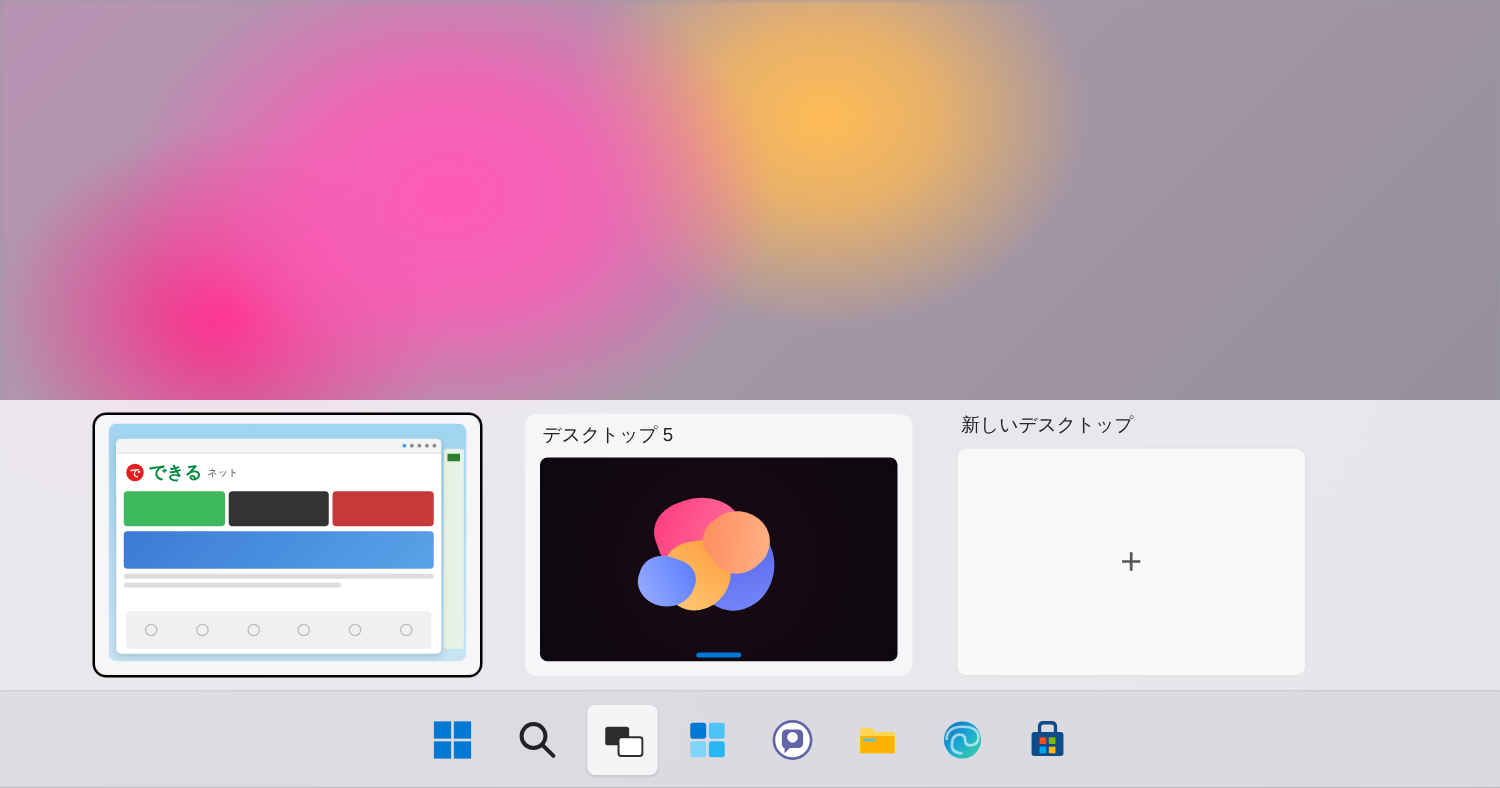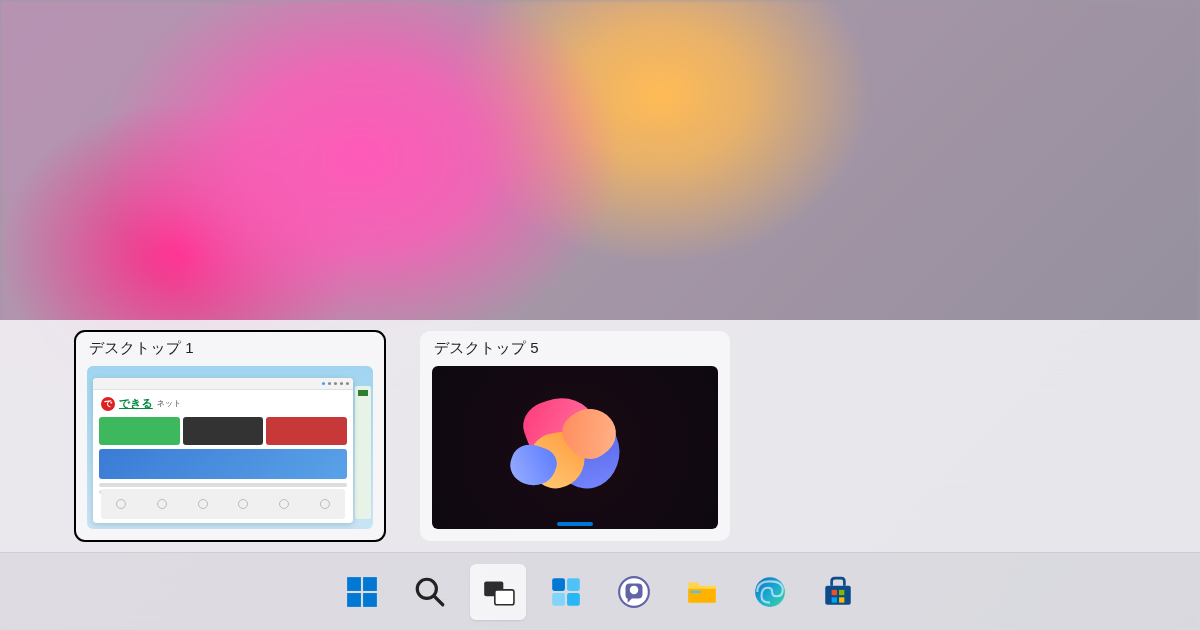--- a/index.html
+++ b/index.html
@@ -87,21 +87,21 @@
 .d1-titlebar span{width:3px;height:3px;border-radius:50%;background:#888;}
 .d1-titlebar span:first-child{background:#3aa3ff;}
 .d1-logo {
   padding: 6px 8px;
   display: flex;
   align-items: center;
   gap: 4px;
   background:#fff;
 }
 .d1-logo-icon { width: 14px; height: 14px; border-radius: 50%; background: #e02020; display:flex;align-items:center;justify-content:center;color:#fff;font-size:8px;font-weight:bold;}
-.d1-logo-text { font-size: 11px; font-weight: bold; color: #028a3d; text-decoration: underline; }
+.d1-logo-text { font-size: 14px; font-weight: bold; color: #028a3d; }
 .d1-logo-text2 { font-size: 8px; color: #555; }
 .d1-content {
   padding: 0 6px;
   display:flex;
   gap:3px;
 }
 .d1-block{height:28px;border-radius:3px;flex:1;}
 .d1-block.green{background:#3db85d;}
 .d1-block.dark{background:#333;}
 .d1-block.red{background:#c73838;}
@@ -192,21 +192,20 @@
 .taskbar-item svg { width: 34px; height: 34px; }
 </style>
 </head>
 <body>
 
 <div class="wallpaper"></div>
 
 <div class="desktops-strip">
 
   <div class="desktop-tile selected">
-    <div class="label">デスクトップ 1</div>
     <div class="thumb d1">
       <div class="d1-side"></div>
       <div class="d1-window">
         <div class="d1-titlebar">
             <span></span>
             <span></span>
             <span></span>
             <span></span>
             <span></span>
           </div>
@@ -244,20 +243,26 @@
         <div class="petal p1"></div>
         <div class="petal p2"></div>
         <div class="petal p3"></div>
         <div class="petal p4"></div>
         <div class="petal p5"></div>
       </div>
       <div class="app-indicator"></div>
     </div>
   </div>
 
+  <div class="new-desktop">
+    <div class="label">新しいデスクトップ</div>
+    <div class="new-thumb">
+      <div class="plus-icon">+</div>
+    </div>
+  </div>
 
 </div>
 
 <div class="taskbar">
 
   <div class="taskbar-item">
     <svg viewBox="0 0 32 32">
       <rect x="2" y="2" width="13" height="13" fill="#0078d4"></rect>
       <rect x="17" y="2" width="13" height="13" fill="#0078d4"></rect>
       <rect x="2" y="17" width="13" height="13" fill="#0078d4"></rect>

